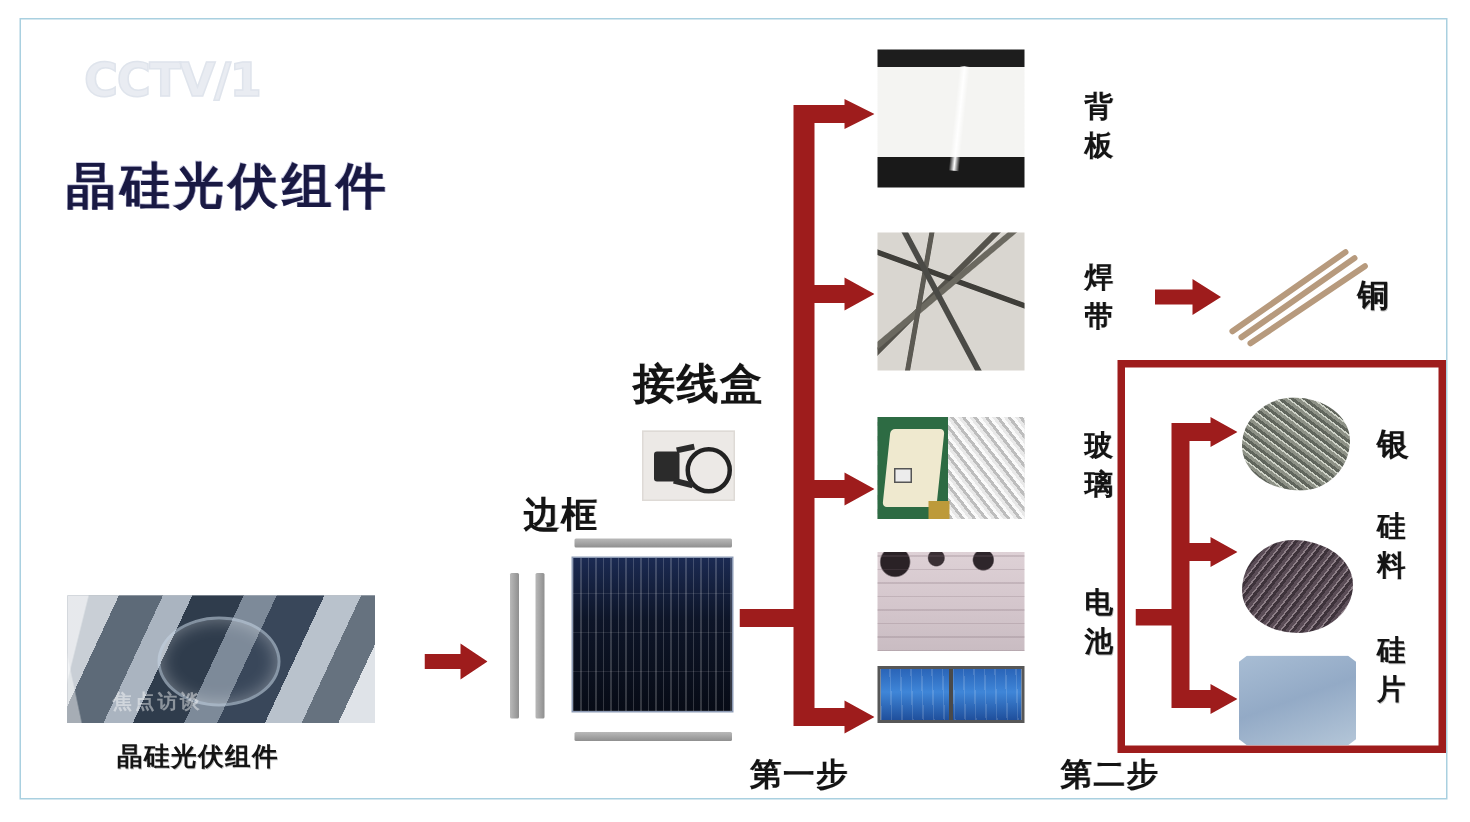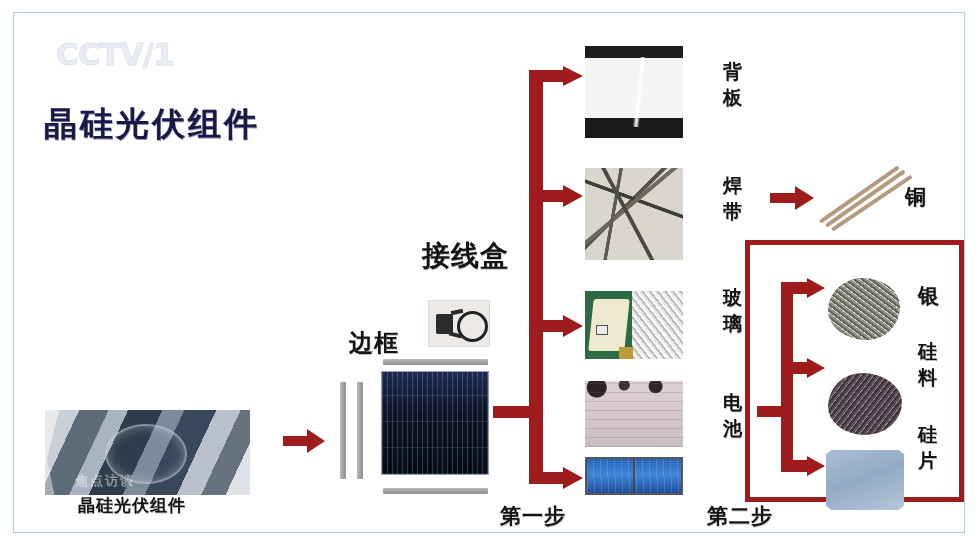--- a/index.html
+++ b/index.html
@@ -88,21 +88,20 @@
     line-height: 26px;
     white-space: pre-line;
     text-shadow: 0.5px 0.5px 0 rgba(0,0,0,0.25);
   }
 
   
   .photo {
     position: absolute;
     background-color: #d8d8d8;
     box-sizing: border-box;
-    margin-top: 13px;
   }
 
   
   #photo-module {
     left: 45px; top: 397px; width: 205px; height: 85px;
     background:
       linear-gradient(104deg, rgba(255,255,255,0.55) 0 6%, rgba(0,0,0,0) 6.5% 100%),
       linear-gradient(78deg, rgba(255,255,255,0.45) 0 4%, rgba(0,0,0,0) 4.5% 100%),
       linear-gradient(115deg, #c9cfd6 0 14%, #5d6a78 14% 26%, #aab4c0 26% 34%,
                       #2f3c4c 34% 48%, #7d8a99 48% 57%, #39475a 57% 70%,

